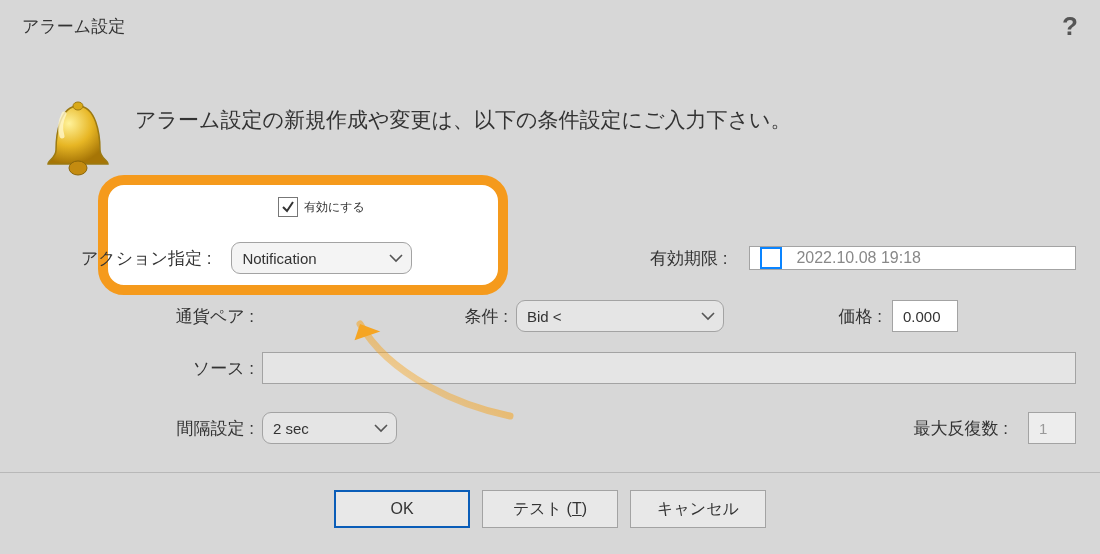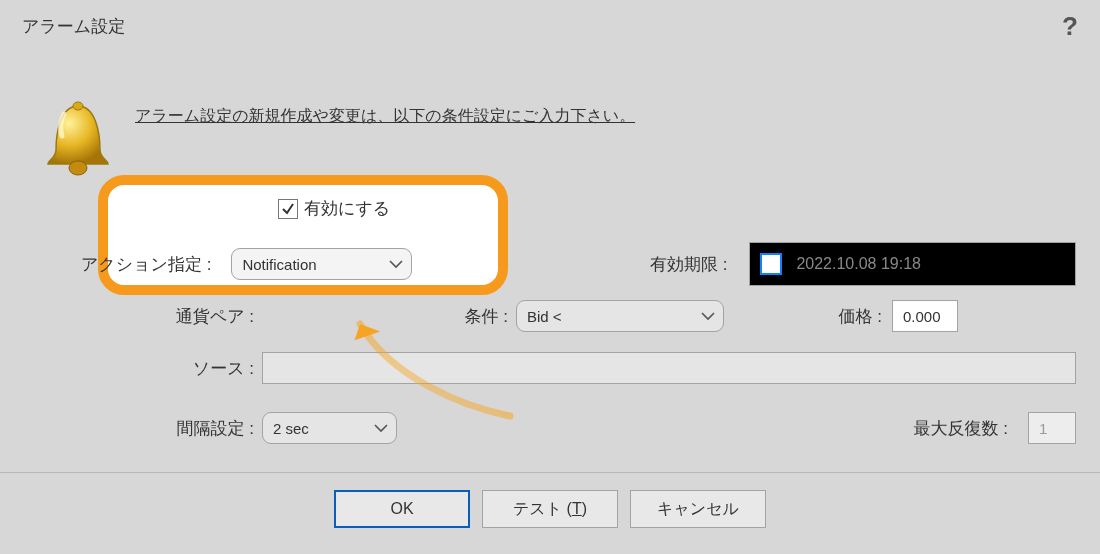--- a/index.html
+++ b/index.html
@@ -25,22 +25,21 @@
     cursor: pointer;
   }
   .content {
     position: relative;
     padding: 0 24px;
   }
   .intro {
     position: absolute;
     top: 54px;
     left: 135px;
-    font-size: 16px;
-    text-decoration: underline;
+    font-size: 21px;
   }
 
   
   .bell-wrap {
     position: absolute;
     top: 48px;
     left: 42px;
   }
 
   
@@ -93,28 +92,28 @@
     width: 20px; height: 20px;
     background: #fff;
     border: 1px solid #777;
     display: inline-flex;
     align-items: center;
     justify-content: center;
     margin-right: 6px;
     cursor: pointer;
   }
   .cbx svg { display:block; }
-  .enable-lbl { display:flex; align-items:center; font-size:17px; margin-left: 16px;}
+  .enable-lbl { display:flex; align-items:center; font-size:12px; margin-left: 16px;}
 
   
   .exp-lbl { width: 108px; margin-left: 214px; }
   .exp-box {
-    background: #000000;
+    background: #ffffff;
     border: 1px solid #a3a3a3;
-    height: 44px;
+    height: 24px;
     width: 388px;
     display: flex;
     align-items: center;
     padding: 0 10px;
     color: #888;
     font-size: 16px;
     margin-left: 10px;
   }
   .exp-box .cbx2 {
     width: 22px; height: 22px;

